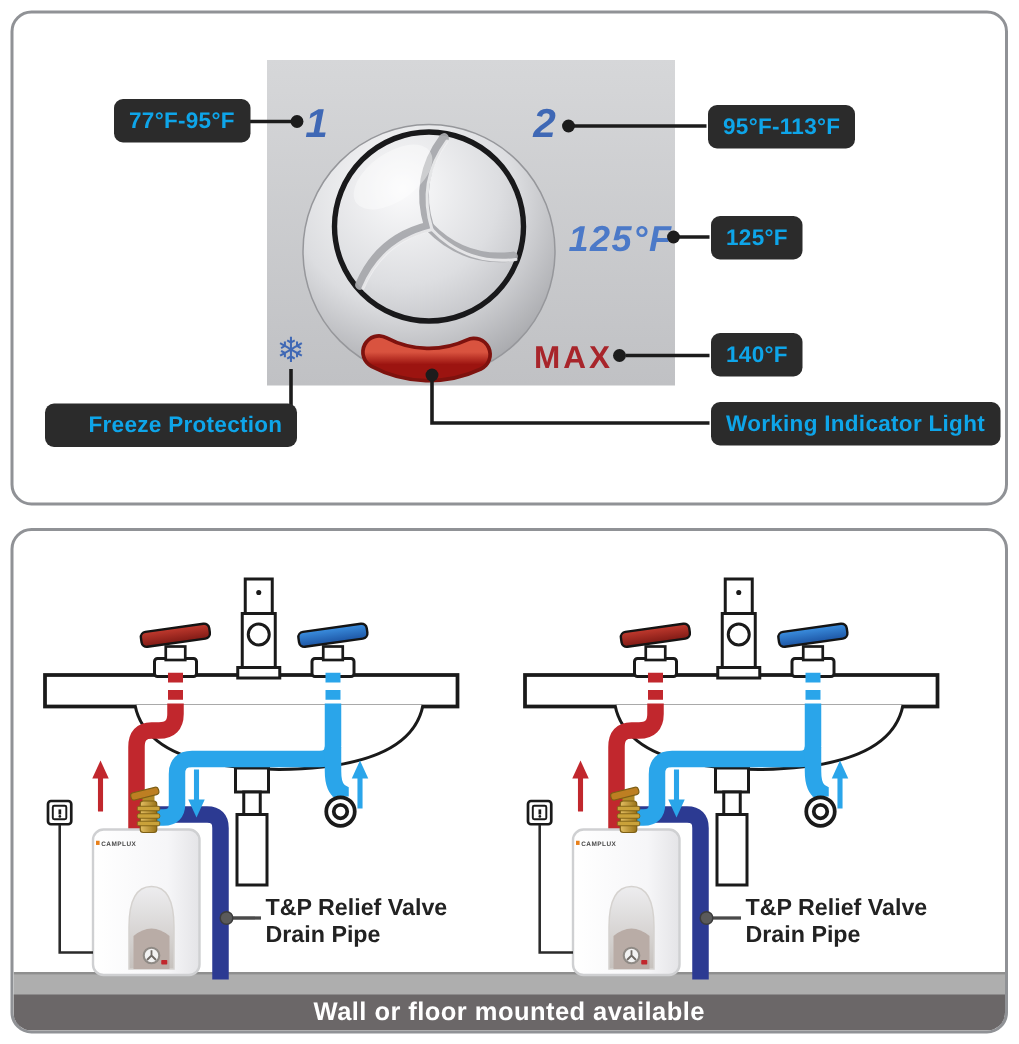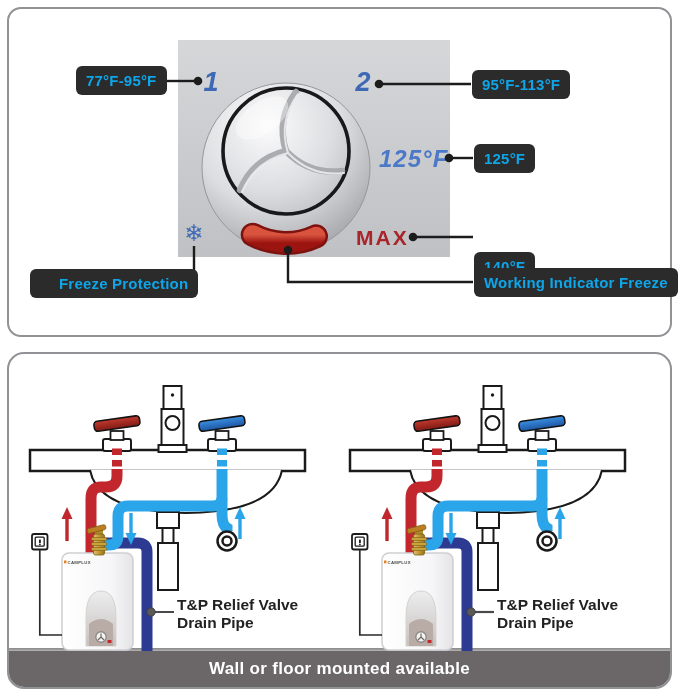--- a/index.html
+++ b/index.html
@@ -5,29 +5,29 @@
   html,body{margin:0;padding:0;}
   body{
     width:679px;height:696px;position:relative;background:#ffffff;
     font-family:"Liberation Sans",sans-serif;overflow:hidden;
   }
   .card{
     position:absolute;left:7px;width:661px;background:#fff;
     border:2px solid #909296;border-radius:14px;box-sizing:content-box;
   }
   #card-top{top:7px;height:326px;}
-  #card-bottom{top:352px;height:333px;overflow:hidden;border-radius:17px;}
+  #card-bottom{top:352px;height:333px;overflow:hidden;}
   .card svg{position:absolute;left:0;top:0;display:block;}
   .badge{
     position:absolute;background:#2b2b2b;color:#0ea5e9;font-weight:bold;
     font-size:15px;line-height:19px;padding:5px 10px;border-radius:6px;
     white-space:nowrap;letter-spacing:.2px;
   }
   #footer-bar{
-    position:absolute;left:0;right:0;bottom:0;height:36px;background:#6b6768;
+    position:absolute;left:0;right:0;bottom:0;height:24px;background:#6b6768;
     color:#fff;font-weight:bold;font-size:17px;letter-spacing:.3px;
     display:flex;align-items:center;justify-content:center;
   }
 </style>
 </head>
 <body>
 
 <div class="card" id="card-top">
   <svg width="661" height="326" viewBox="9 9 661 326">
     <defs>
@@ -89,23 +89,23 @@
         <circle cx="413" cy="237" r="4.3" stroke="none"></circle>
       <path d="M163,283 L194,283 L194,246" fill="none"></path>
       <path d="M288,250 L288,282 L473,282" fill="none"></path>
         <circle cx="288" cy="250" r="4.3" stroke="none"></circle>
     </g>
   </svg>
 
   <div class="badge" style="left:67px;top:57px;">77°F-95°F</div>
   <div class="badge" style="left:463px;top:61px;">95°F-113°F</div>
   <div class="badge" style="left:465px;top:135px;">125°F</div>
-  <div class="badge" style="left:465px;top:213px;margin-top:30px;">140°F</div>
+  <div class="badge" style="left:465px;top:213px;">140°F</div>
   <div class="badge" style="left:21px;top:260px;padding-left:29px;">Freeze Protection</div>
-  <div class="badge" style="left:465px;top:259px;">Working Indicator Freeze</div>
+  <div class="badge" style="left:465px;top:259px;">Working Indicator Light</div>
 </div>
 
 <div class="card" id="card-bottom">
   <svg width="661" height="333" viewBox="9 354 661 333">
     <defs>
       <linearGradient id="bodyG" x1="0" y1="0" x2="1" y2="0">
         <stop offset="0" stop-color="#ffffff"></stop>
           <stop offset="0.7" stop-color="#f6f6f8"></stop>
           <stop offset="1" stop-color="#e4e4e7"></stop>
       </linearGradient>

